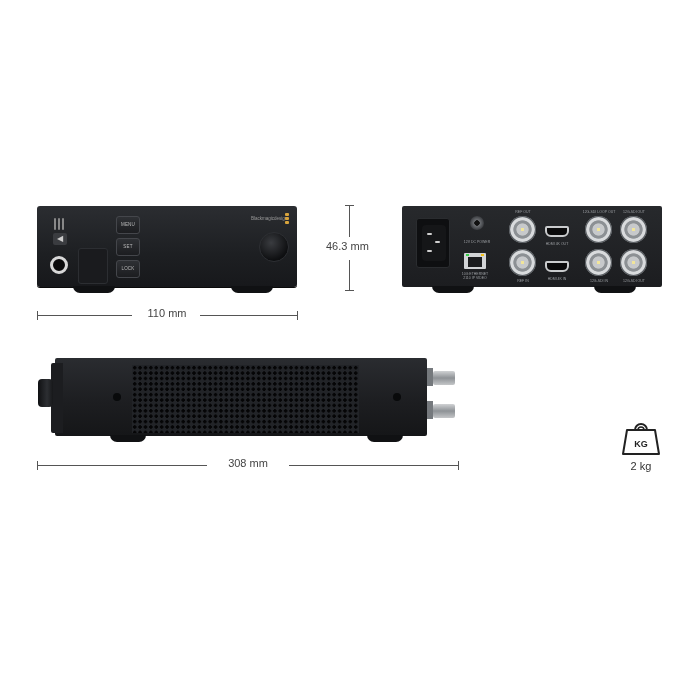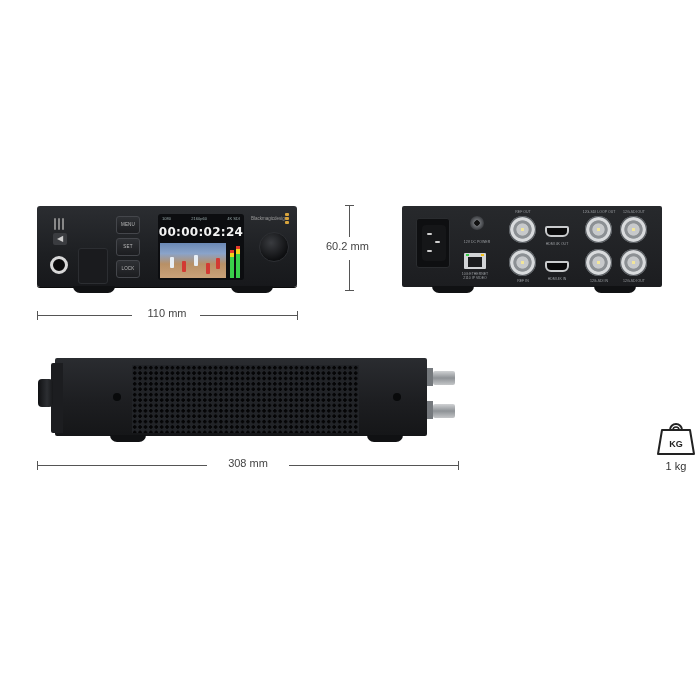--- a/index.html
+++ b/index.html
@@ -58,21 +58,21 @@
   .side-cap { position: absolute; left: -4px; top: 5px; width: 12px; height: 70px; background: #1c1d20; border-radius: 2px 0 0 2px; }
   .side-knob { position: absolute; left: -17px; top: 21px; width: 15px; height: 28px; background: linear-gradient(90deg, #0f1012, #2c2e32 60%, #17181a); border-radius: 4px; }
   .grille { position: absolute; left: 77px; top: 7px; width: 227px; height: 68px;
     background-image: radial-gradient(circle, #050506 1.6px, transparent 1.9px);
     background-size: 5.4px 5.4px; background-color: #222428; }
   .screw { position: absolute; width: 8px; height: 8px; border-radius: 50%; background: #090a0b; }
   .side-bnc { position: absolute; width: 22px; height: 14px; background: linear-gradient(#d0d2d4, #8e9296 50%, #c4c6c8); border-radius: 2px; }
   .side-bnc-base { position: absolute; width: 6px; height: 18px; background: #75797d; }
 
   
-  .weight { left: 656px; top: 420px; width: 40px; height: 56px; }
+  .weight { left: 621px; top: 420px; width: 40px; height: 56px; }
   .weight-label { position: absolute; left: 0; top: 40px; width: 40px; text-align: center; font-size: 11px; color: #333; }
 </style>
 </head>
 <body>
 
 <div class="abs front">
   <div class="foot" style="left:36px; bottom:-6px; width:42px;"></div>
   <div class="foot" style="left:194px; bottom:-6px; width:42px;"></div>
 
   <div class="speaker">
@@ -81,39 +81,20 @@
       <span></span>
     </div>
   <div class="vol-btn">◀</div>
   <div class="phones"></div>
   <div class="blank-pad"></div>
 
   <div class="fbtn" style="top:10px;">MENU</div>
   <div class="fbtn" style="top:32px;">SET</div>
   <div class="fbtn" style="top:54px;">LOCK</div>
 
-  <div class="lcd">
-    <div class="lcd-head">
-      <span>1080</span>
-      <span>2160p60</span>
-      <span>4K SDI</span>
-    </div>
-    <div class="lcd-tc">00:00:02:24</div>
-    <div class="lcd-img">
-      <div class="player" style="left:10px; top:14px; background:#e8eef5;"></div>
-      <div class="player" style="left:22px; top:18px; background:#d23a33;"></div>
-      <div class="player" style="left:34px; top:12px; background:#e8eef5;"></div>
-      <div class="player" style="left:46px; top:20px; background:#d23a33;"></div>
-      <div class="player" style="left:56px; top:15px; background:#d23a33;"></div>
-    </div>
-    <div class="meters">
-      <div class="meter" style="left:1px; height:28px;"></div>
-      <div class="meter" style="left:7px; height:32px;"></div>
-    </div>
-  </div>
 
   <div class="brand">Blackmagicdesign</div>
   <div class="brand-mark">
       <span></span>
       <span></span>
       <span></span>
     </div>
   <div class="knob"></div>
 </div>
 
@@ -124,21 +105,21 @@
   <div class="line" style="left:163px; width:98px;"></div>
   <div class="tick" style="left:260px;"></div>
 </div>
 
 <div class="dim-v" style="left:345px; top:205px; height:86px;">
   <div class="tick" style="top:0;"></div>
   <div class="line" style="top:0; height:32px;"></div>
   <div class="line" style="top:55px; height:31px;"></div>
   <div class="tick" style="top:85px;"></div>
 </div>
-<div class="dim-label-v" style="left:326px; top:240px;">60.2 mm</div>
+<div class="dim-label-v" style="left:326px; top:240px;">46.3 mm</div>
 
 <div class="abs rear">
   <div class="foot" style="left:30px; bottom:-6px; width:42px;"></div>
   <div class="foot" style="left:192px; bottom:-6px; width:42px;"></div>
 
   <div class="iec">
     <div class="inner">
       <div class="pin" style="left:5px; top:8px;"></div>
       <div class="pin" style="left:13px; top:16px;"></div>
       <div class="pin" style="left:5px; top:25px;"></div>
@@ -198,14 +179,14 @@
   <div class="tick" style="left:421px;"></div>
 </div>
 
 <div class="abs weight">
   <svg width="40" height="36" viewBox="0 0 40 36">
     <path d="M14 10 a6 6 0 0 1 12 0" fill="none" stroke="#222" stroke-width="2"></path>
     <path d="M17 10 a3 3 0 0 1 6 0" fill="none" stroke="#222" stroke-width="1.5"></path>
     <path d="M6 10 L34 10 L38 34 L2 34 Z" fill="#fff" stroke="#222" stroke-width="2" stroke-linejoin="round"></path>
     <text x="20" y="27" text-anchor="middle" font-size="9" font-weight="bold" fill="#222" font-family="Liberation Sans, sans-serif">KG</text>
   </svg>
-  <div class="weight-label">1 kg</div>
+  <div class="weight-label">2 kg</div>
 </div>
 
 </body></html>

